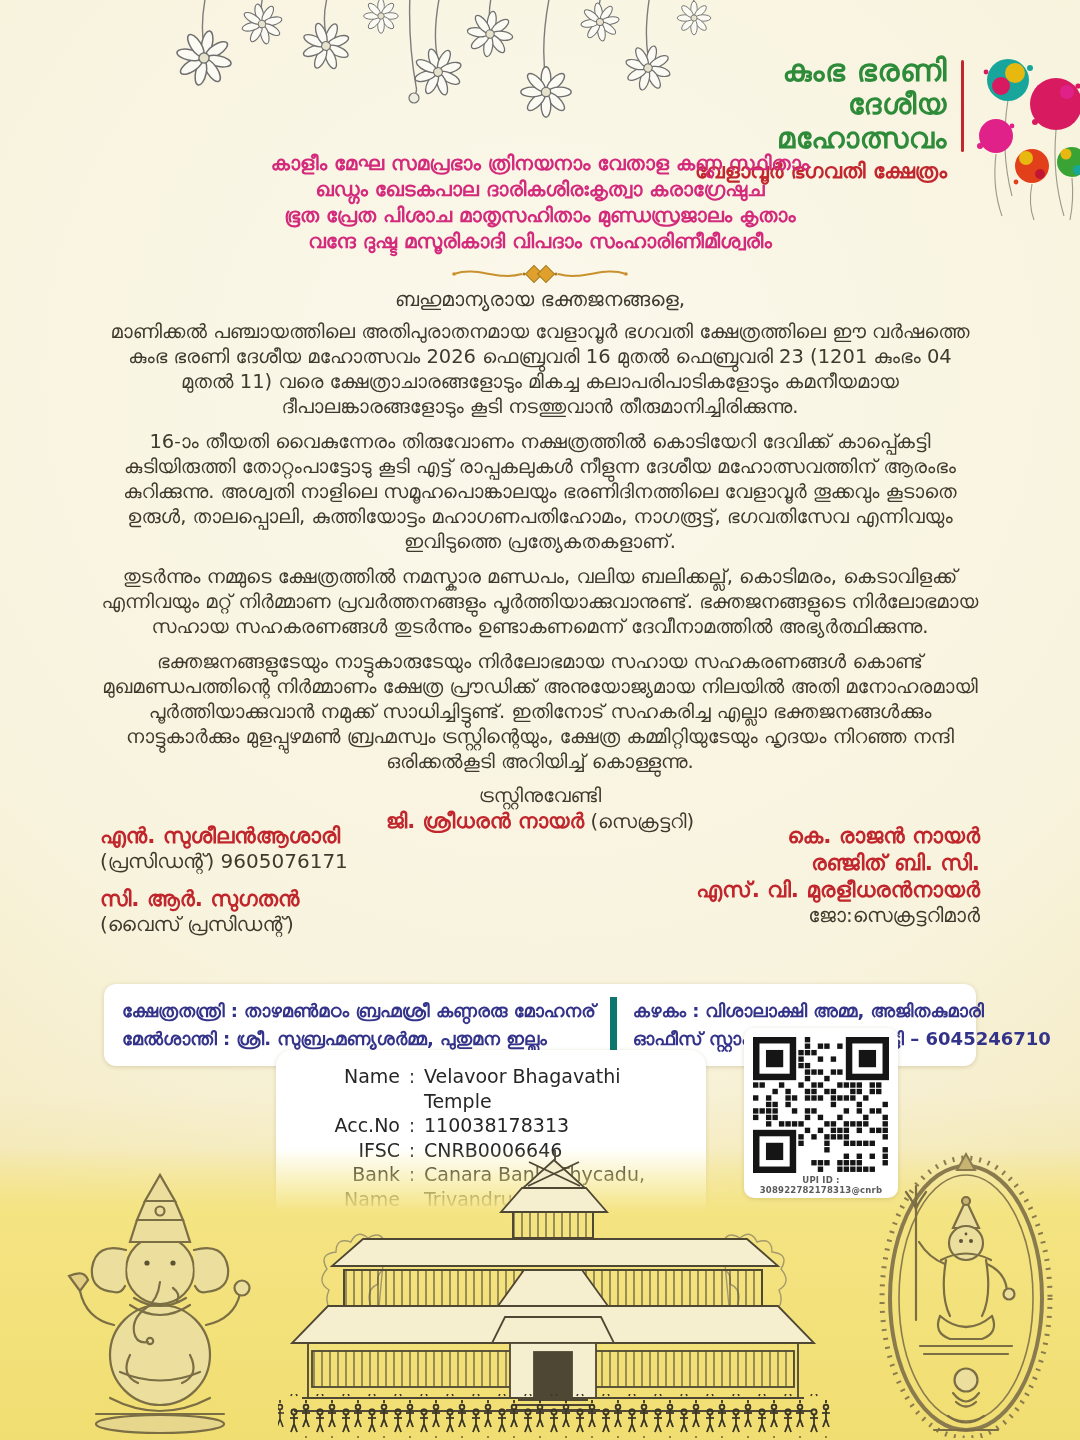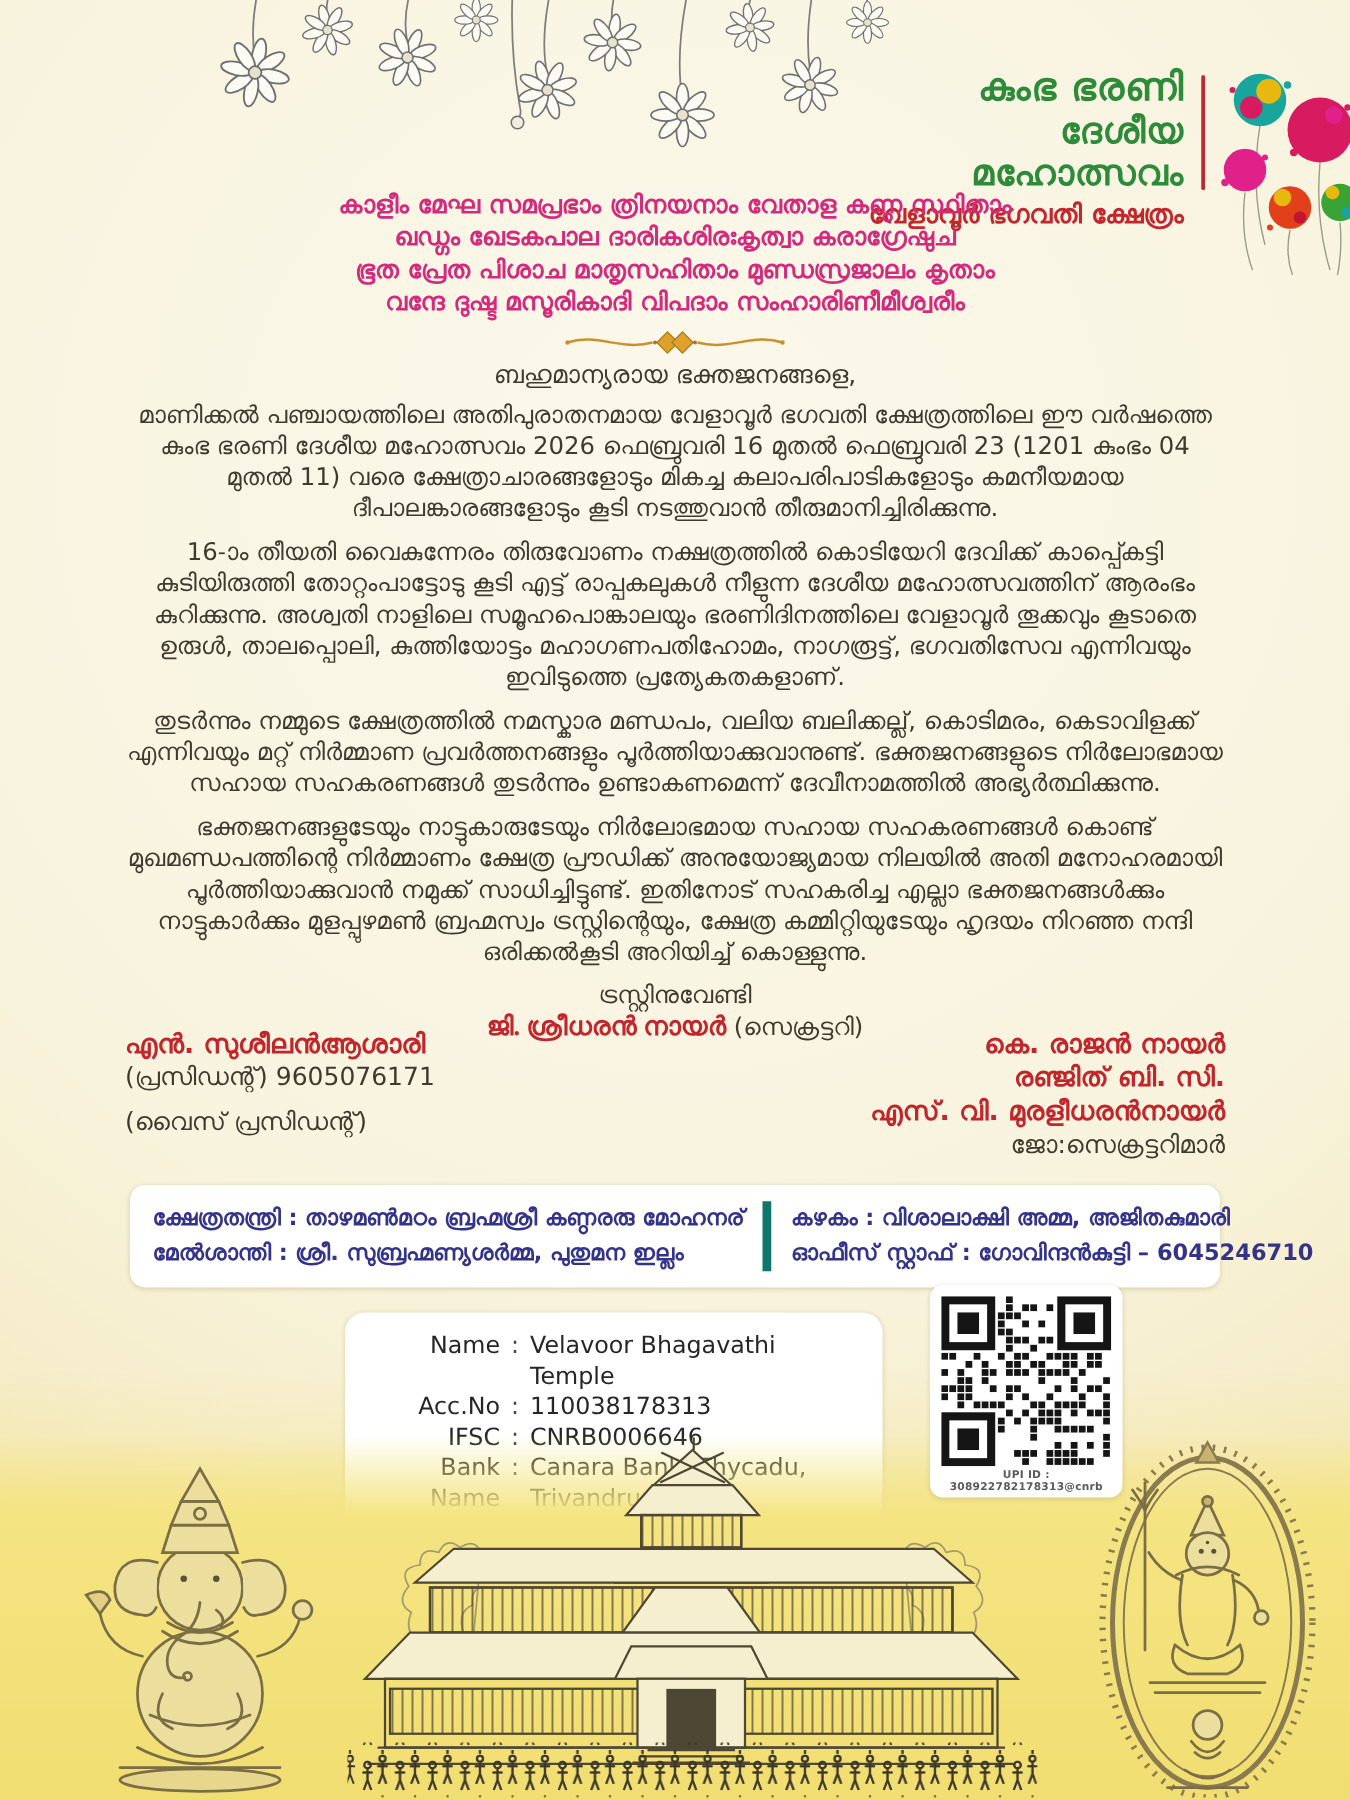--- a/index.html
+++ b/index.html
@@ -21,29 +21,29 @@
   
   .invocation{position:absolute;top:150px;left:0;width:100%;text-align:center;}
   .inv-line{font-size:20px;font-weight:700;color:#d42a7c;line-height:26px;}
   .ornament{margin:8px auto 0;width:180px;height:24px;}
   
   .letter{position:absolute;top:286px;left:100px;width:880px;text-align:center;color:#3f3a2e;}
   .salutation{font-size:20px;line-height:26px;margin-bottom:7px;}
   .para{font-size:19.5px;line-height:25px;margin:0 0 10px;}
   .closing{font-size:19.5px;line-height:24px;margin-top:2px;}
   .signatory{font-size:19.5px;line-height:27px;}
-  .signatory .sig-name{font-size:21px;font-weight:700;color:#c0262c;font-family:Liberation Serif, serif;}
+  .signatory .sig-name{font-size:21px;font-weight:700;color:#c0262c;}
   
   .officers{position:absolute;top:822px;left:100px;width:880px;display:flex;justify-content:space-between;}
   .off-col{display:flex;flex-direction:column;}
   .off-col.right{text-align:right;}
   .off-name{font-size:21.5px;font-weight:700;color:#c0262c;line-height:27px;}
   .off-detail{font-size:20px;color:#3f3a2e;line-height:25px;margin-bottom:11px;}
   
-  .info-bar{position:absolute;top:948px;left:104px;width:872px;box-sizing:border-box;background:#ffffff;
+  .info-bar{position:absolute;top:984px;left:104px;width:872px;box-sizing:border-box;background:#ffffff;
     border-radius:12px;padding:13px 18px;display:flex;align-items:center;box-shadow:0 1px 4px rgba(120,100,40,.25);}
   .info-col{flex:1.12;}
   .info-col.right{flex:1;border-left:7px solid #0f766e;padding-left:16px;margin-left:14px;}
   .info-row{font-size:18px;font-weight:700;color:#34338a;line-height:28px;white-space:nowrap;}
   .info-sep{margin:0 6px;}
   
   .bank-box{position:absolute;top:1050px;left:276px;width:430px;box-sizing:border-box;background:#ffffff;
     border-radius:16px;padding:14px 16px;box-shadow:0 1px 4px rgba(120,100,40,.22);}
   .bank-row{display:flex;font-size:19px;line-height:24.5px;color:#262626;}
   .bank-label{width:108px;text-align:right;}
@@ -176,20 +176,21 @@
     <div class="signatory">
       <span class="sig-name">ജി. ശ്രീധരൻ നായർ</span>
       <span class="sig-role">(സെക്രട്ടറി)</span>
     </div>
   </div>
 
   <div class="officers">
     <div class="off-col left">
       <div class="off-name">എൻ. സുശീലൻആശാരി</div>
       <div class="off-detail">(പ്രസിഡന്റ്) 9605076171</div>
+      <div class="off-name">സി. ആർ. സുഗതൻ</div>
       <div class="off-detail">(വൈസ് പ്രസിഡന്റ്)</div>
     </div>
     <div class="off-col right">
       <div class="off-name">കെ. രാജൻ നായർ</div>
       <div class="off-name">രഞ്ജിത് ബി. സി.</div>
       <div class="off-name">എസ്. വി. മുരളീധരൻനായർ</div>
       <div class="off-detail">ജോ:സെക്രട്ടറിമാർ</div>
     </div>
   </div>
 

